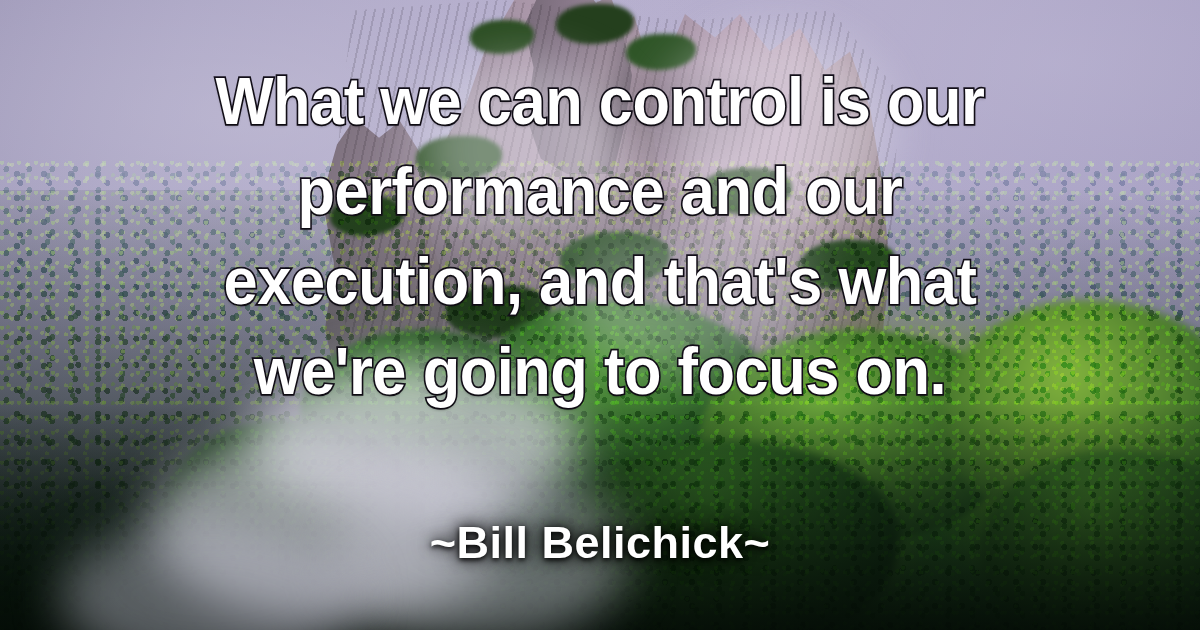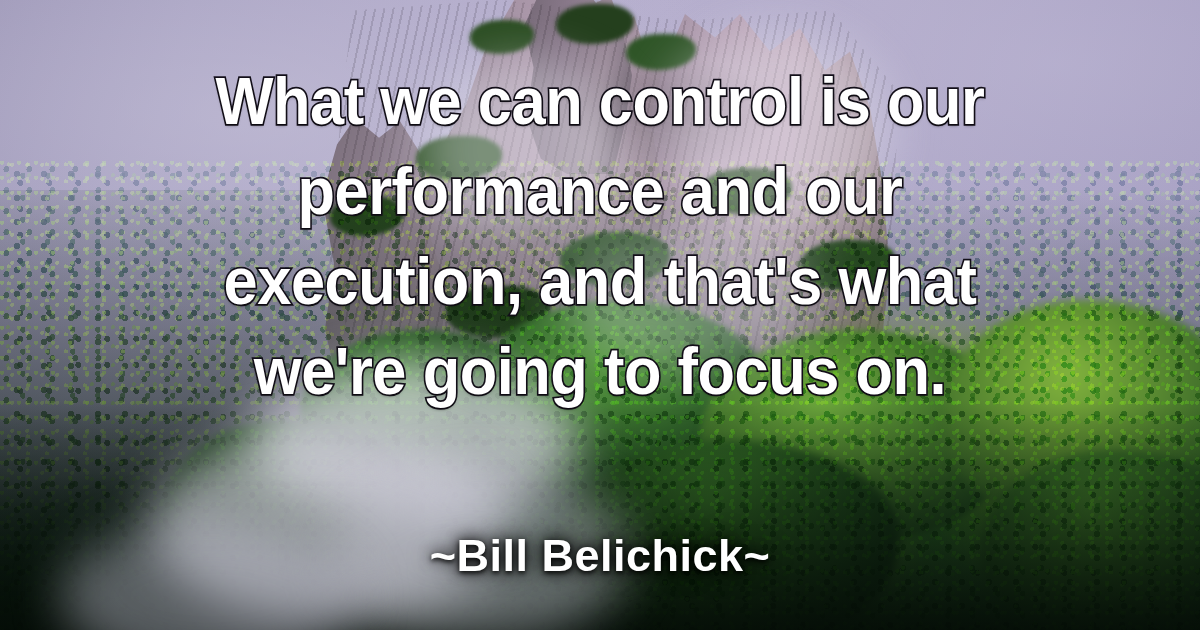--- a/index.html
+++ b/index.html
@@ -143,21 +143,21 @@
     letter-spacing:-0.5px;
     transform:scaleX(.93);
     -webkit-text-stroke:3.5px #14101a;
     paint-order:stroke fill;
     text-shadow:0 2px 3px rgba(0,0,0,.35);
     white-space:nowrap;
   }
   .quote .ln{display:block;}
 
   .attribution{
-    position:absolute;left:0;right:0;top:526px;
+    position:absolute;left:0;right:0;top:513px;
     text-align:center;
     color:#ffffff;
     font-weight:700;
     font-size:45px;
     line-height:60px;
     letter-spacing:.5px;
     text-shadow:
       0 0 14px rgba(0,0,0,.95),
       0 0 26px rgba(0,0,0,.85),
       0 2px 5px rgba(0,0,0,.9);

